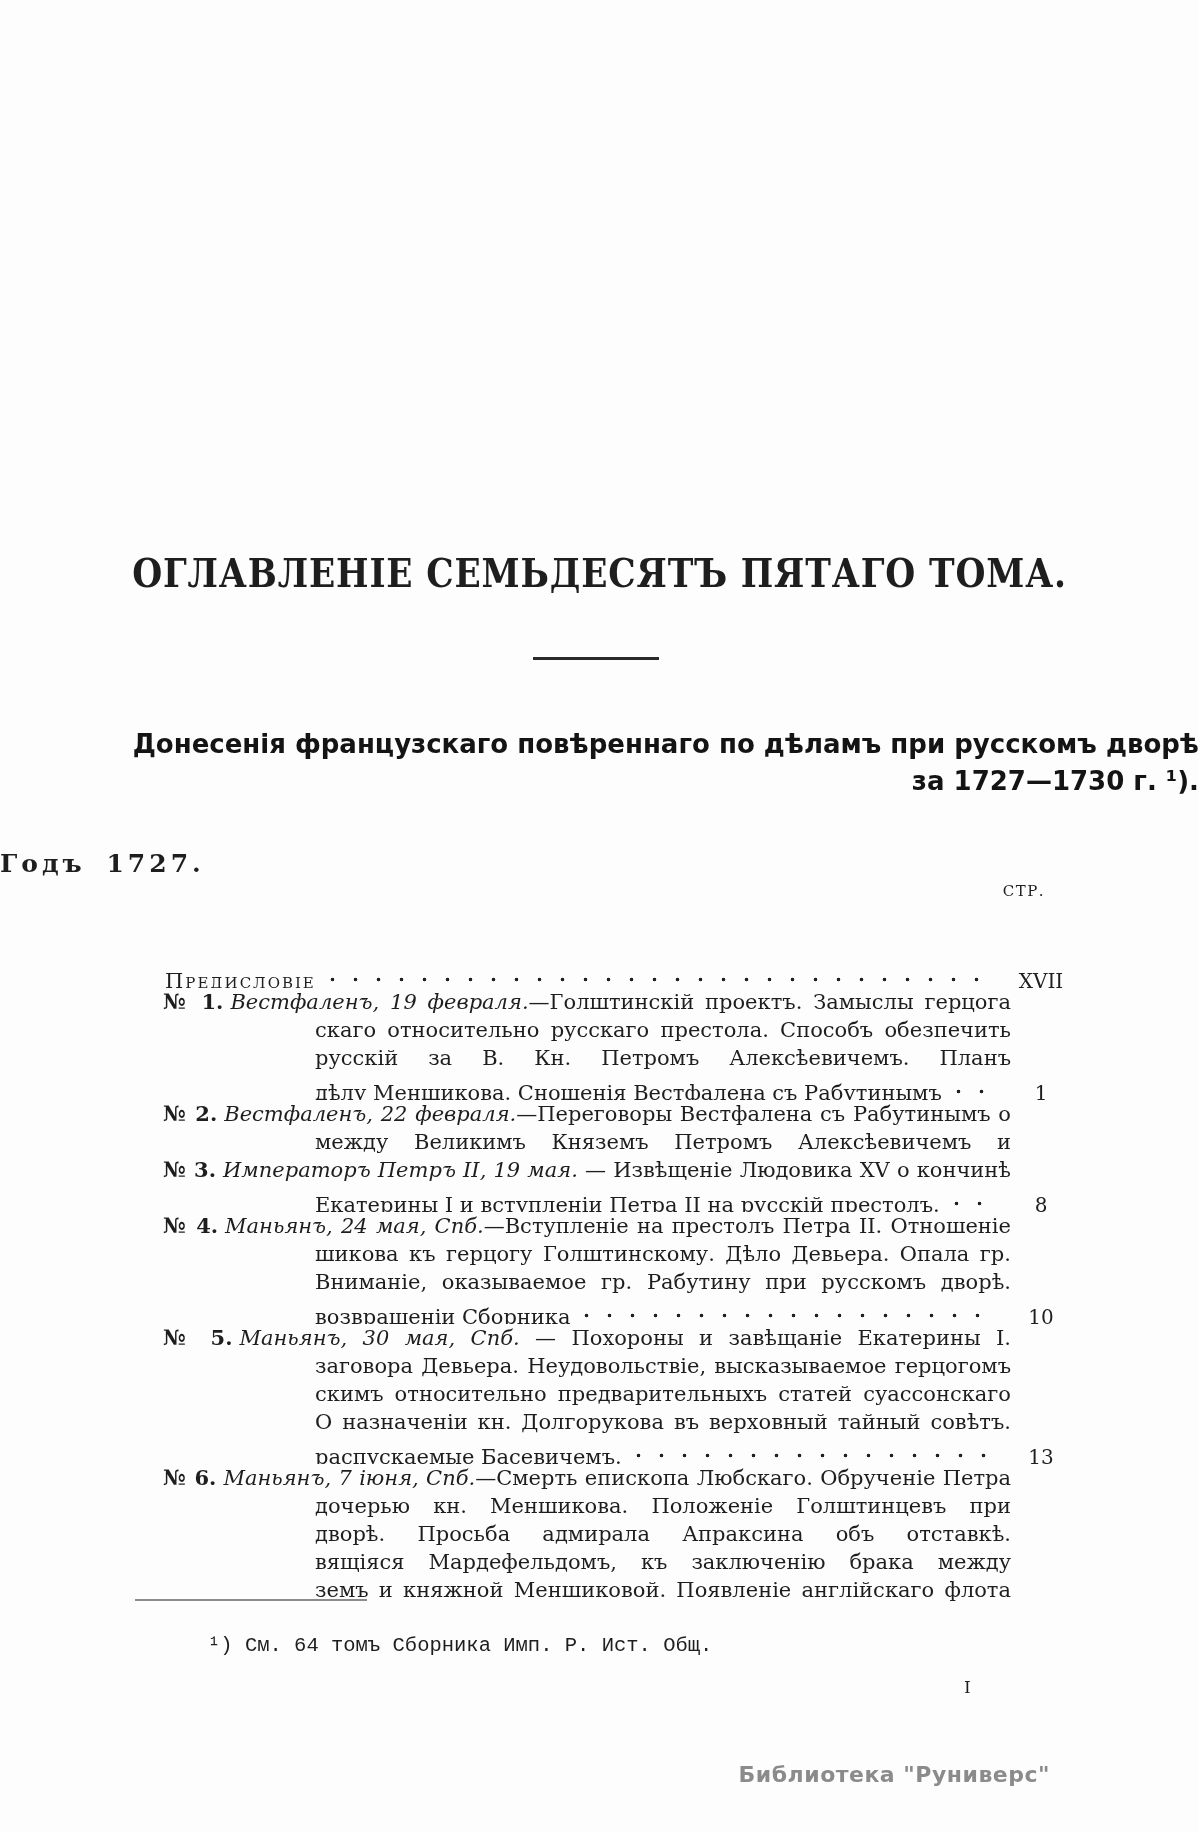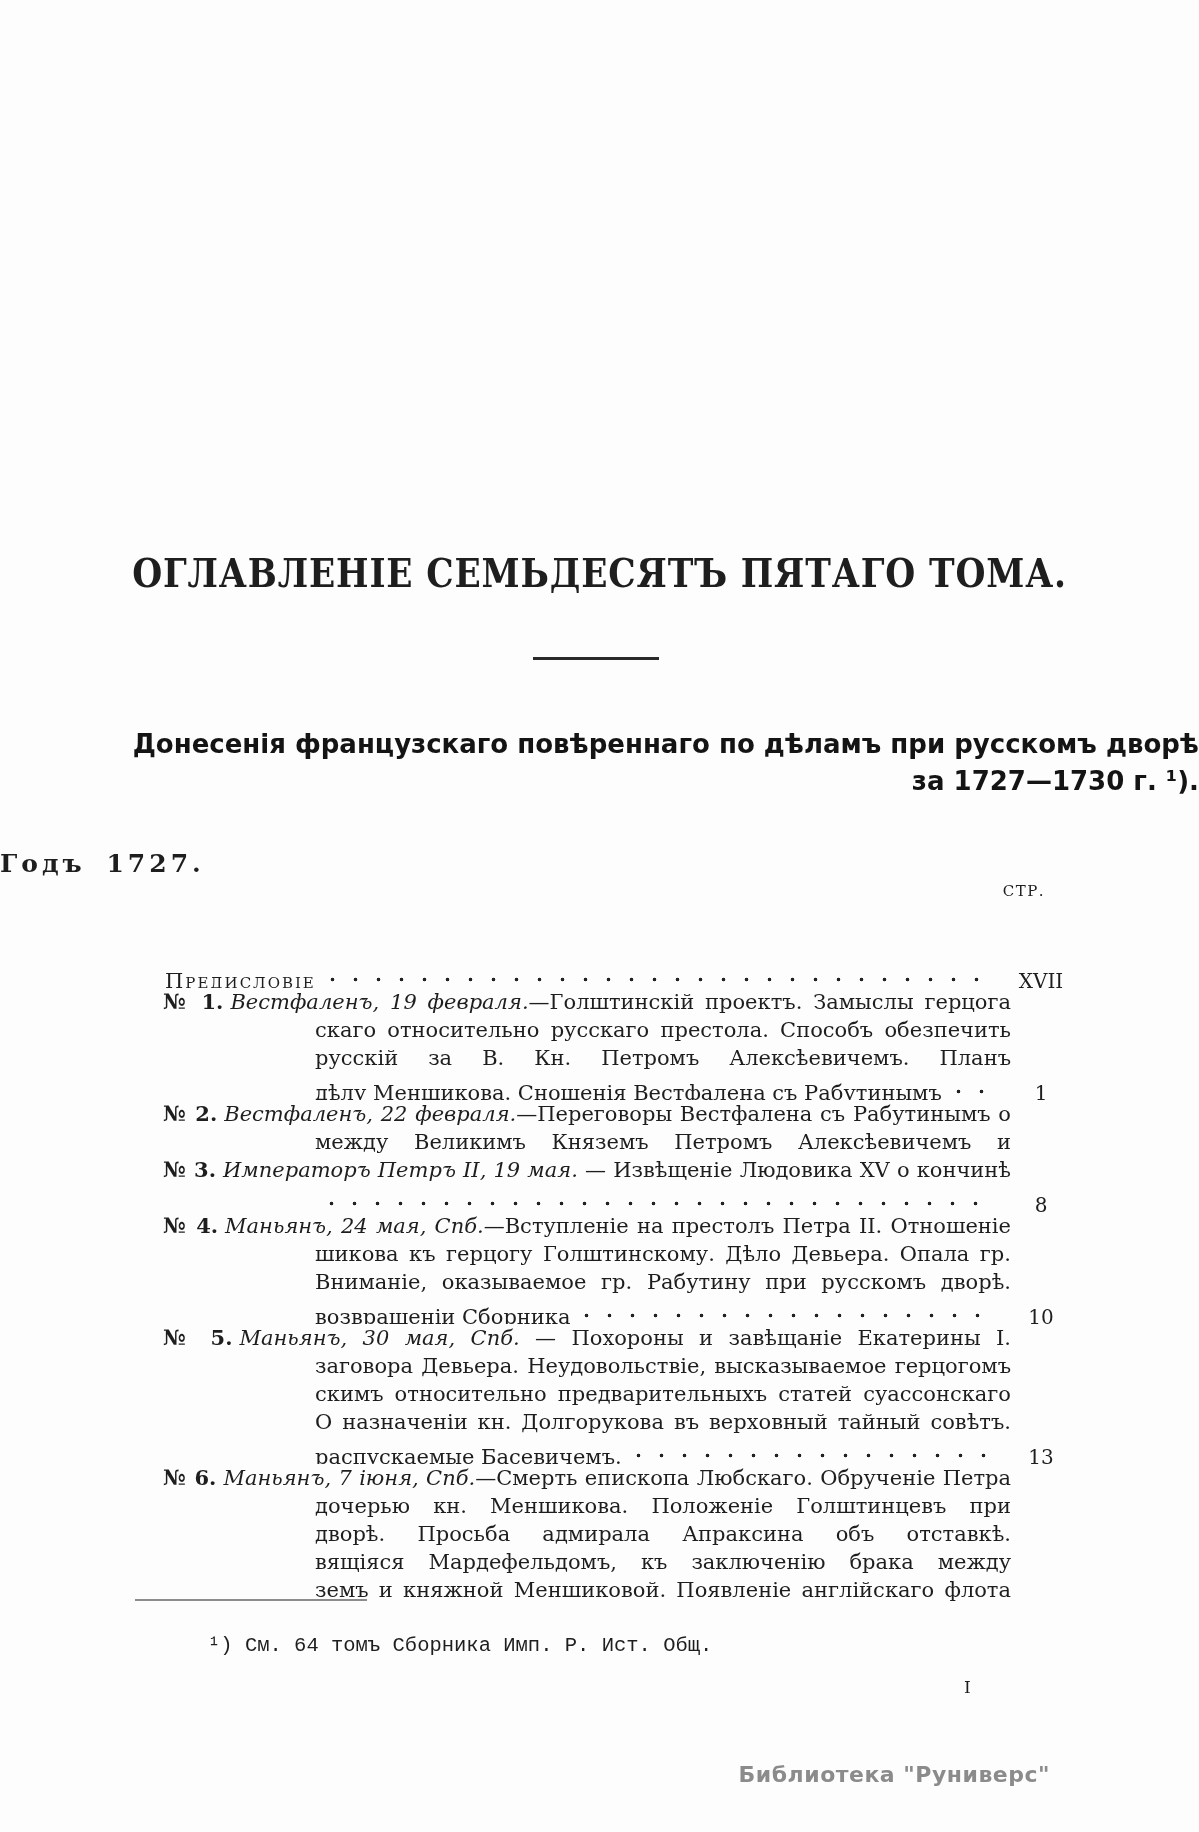--- a/index.html
+++ b/index.html
@@ -147,20 +147,21 @@
           <div class="line jline cont">между Великимъ Княземъ Петромъ Алексѣевичемъ и дочерью кн.</div>
         </div>
   </div>
 
   <div class="entry">
     <div class="line jline firstline">
       <span class="num">№ 3.</span><span class="date">Императоръ Петръ II, 19 мая.</span><span class="rest"> — Извѣщеніе Людовика XV о кончинѣ</span>
     </div>
     <div class="conts"></div>
     <div class="line lastrow">
+      <span class="lasttext">Екатерины I и вступленіи Петра II на русскій престолъ.</span>
       <span class="leader"></span>
       <span class="pagenum">8</span>
     </div>
   </div>
 
   <div class="entry">
     <div class="line jline firstline">
       <span class="num">№ 4.</span><span class="date">Маньянъ, 24 мая, Спб.</span><span class="rest">—Вступленіе на престолъ Петра II. Отношеніе Мен-</span>
     </div>
     <div class="conts">

